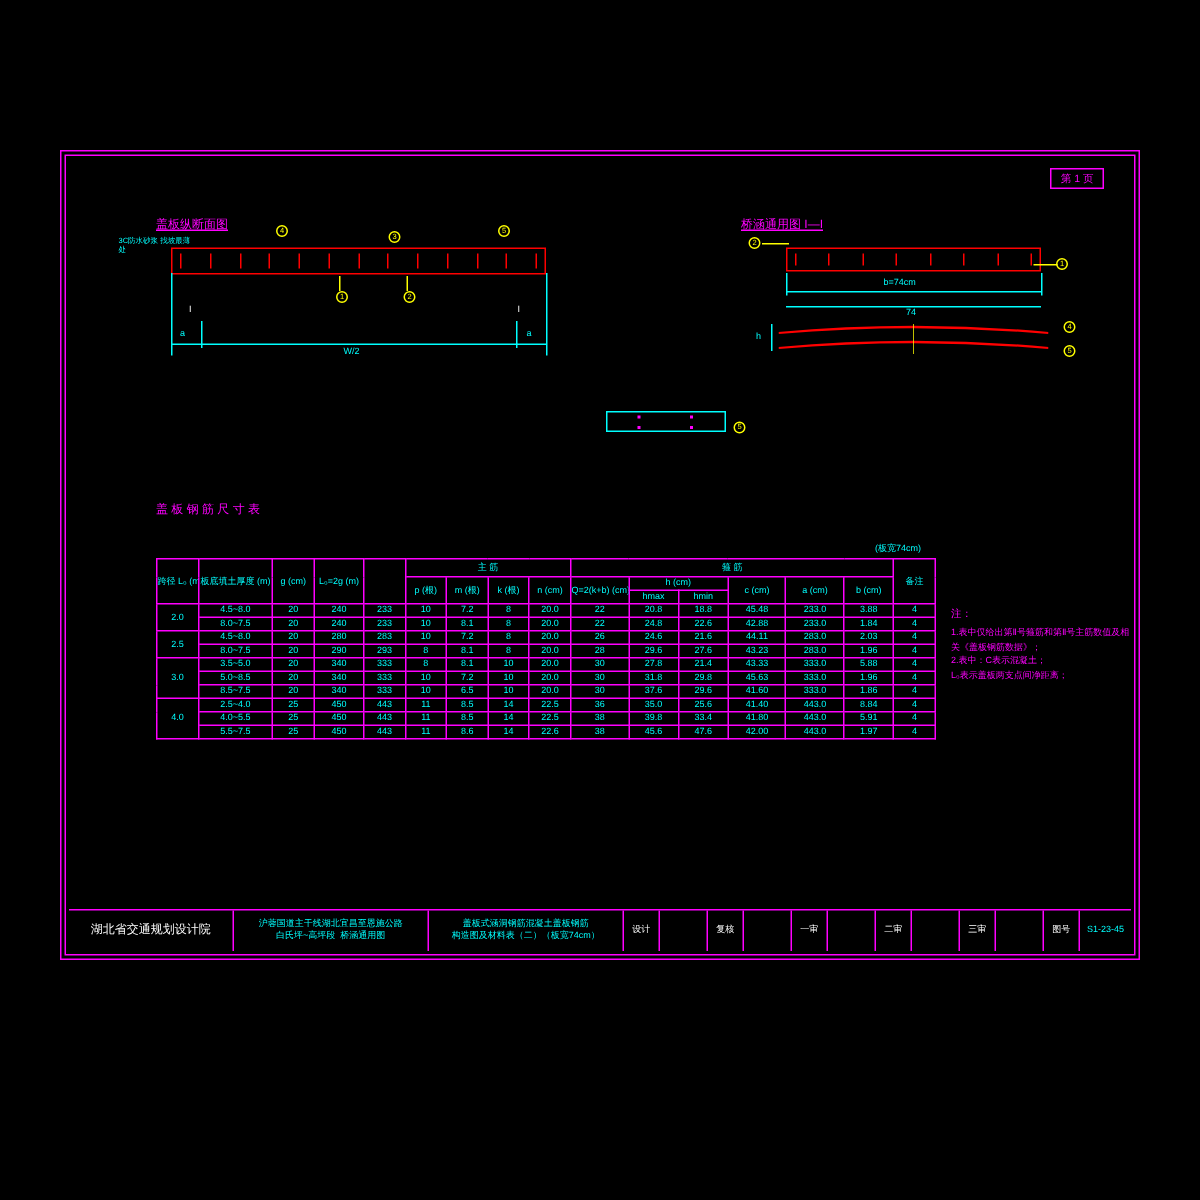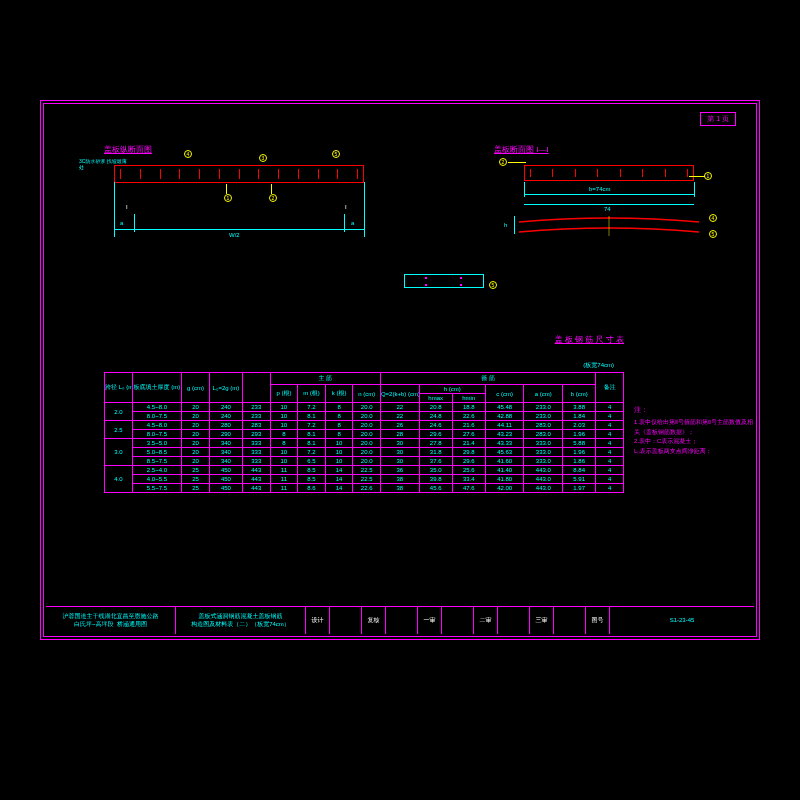--- a/index.html
+++ b/index.html
@@ -144,22 +144,21 @@
   
   .table-area {
     position: absolute;
     top: 230px;
     left: 60px;
     width: 520px;
   }
   .table-title {
     color: #ff00ff;
     font-size: 8px;
-    text-align: right;
-    text-decoration: underline;
+    text-align: left;
     margin-bottom: 16px;
   }
   .table-unit {
     color: #00ffff;
     font-size: 6px;
     text-align: right;
     margin-bottom: 2px;
     padding-right: 10px;
   }
   table.data {
@@ -272,21 +271,21 @@
 
     <div class="small-rect">
       <div class="dot" style="top:2px; left:20px;"></div>
       <div class="dot" style="top:2px; left:55px;"></div>
       <div class="dot" style="top:9px; left:20px;"></div>
       <div class="dot" style="top:9px; left:55px;"></div>
     </div>
     <div class="circ-label" style="top:177px; left:445px;">5</div>
 
     <div class="draw-right">
-      <div class="title">盖板断面图 I—I</div>
+      <div class="title">桥涵通用图 I—I</div>
       <div class="slab2">
         <div class="slab-inner-bars">
           <span></span>
             <span></span>
             <span></span>
             <span></span>
             <span></span>
             <span></span>
             <span></span>
             <span></span>
@@ -546,20 +545,23 @@
     </div>
 
     <div class="notes">
       <div class="head">注：</div>
       <div>1.表中仅给出第Ⅱ号箍筋和第Ⅱ号主筋数值及相关《盖板钢筋数据》；</div>
       <div>2.表中：C表示混凝土；</div>
       <div>   L₀表示盖板两支点间净距离；</div>
     </div>
 
     <div class="titleblock">
+      <div class="tb-cell" style="flex:0 0 110px;">
+          <span class="white" style="font-size:8px;">湖北省交通规划设计院</span>
+        </div>
       <div class="tb-cell" style="flex:0 0 130px; flex-direction:column;">
         <span>沪蓉国道主干线湖北宜昌至恩施公路</span>
         <span>白氏坪~高坪段&nbsp;&nbsp;桥涵通用图</span>
       </div>
       <div class="tb-cell" style="flex:0 0 130px; flex-direction:column;">
         <span>盖板式涵洞钢筋混凝土盖板钢筋</span>
         <span>构造图及材料表（二）（板宽74cm）</span>
       </div>
       <div class="tb-cell" style="flex:0 0 24px;">
           <span class="white">设计</span>

